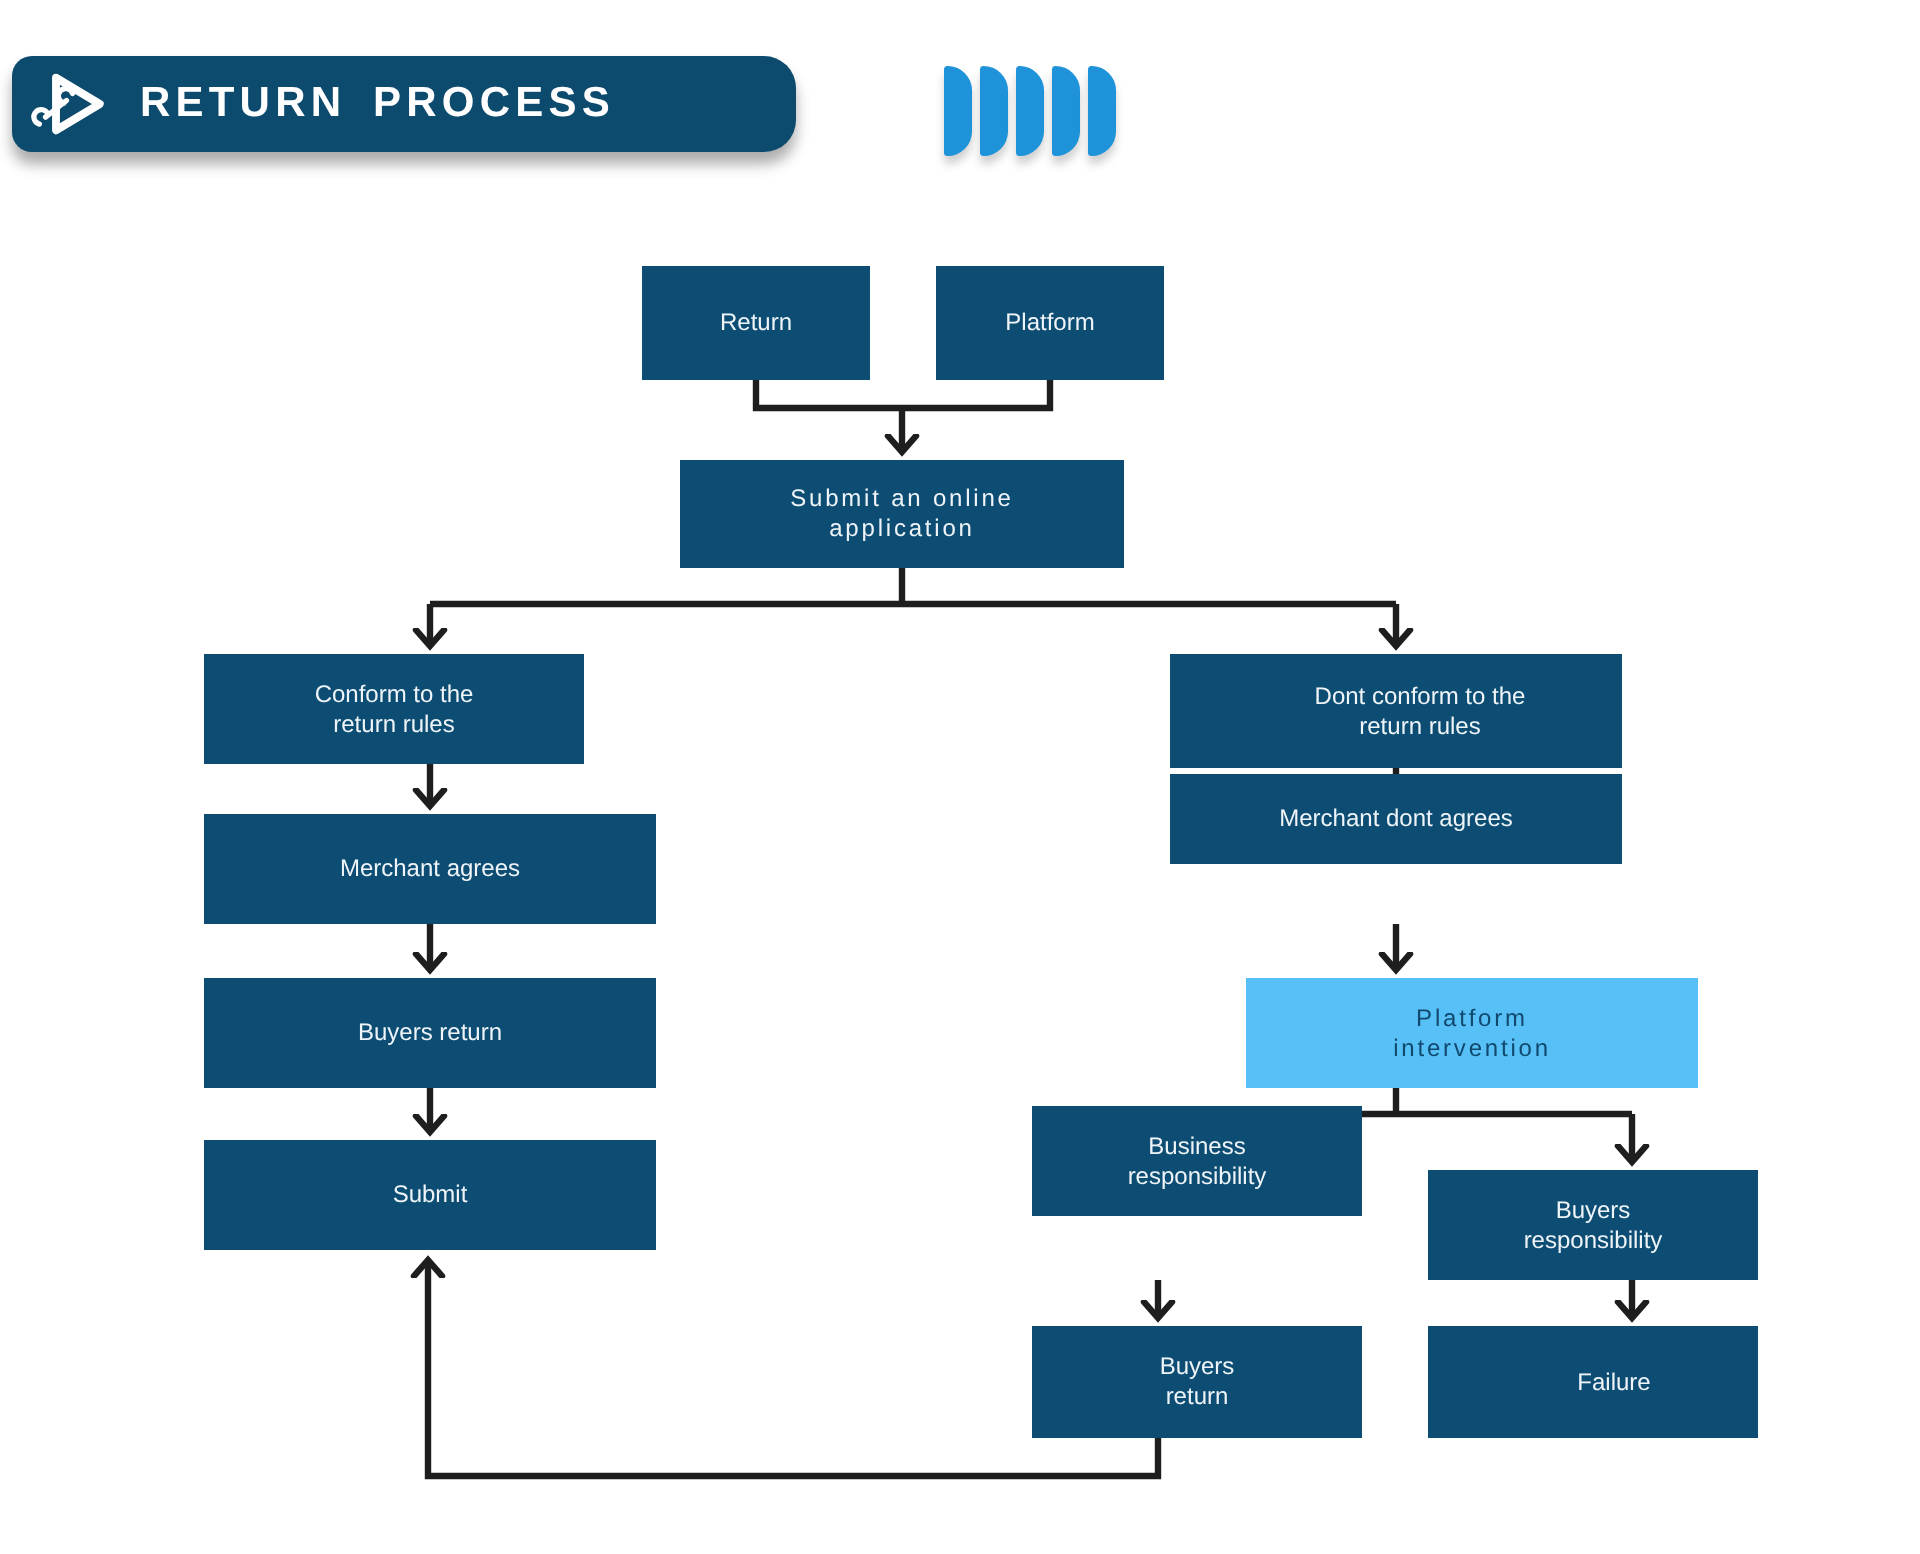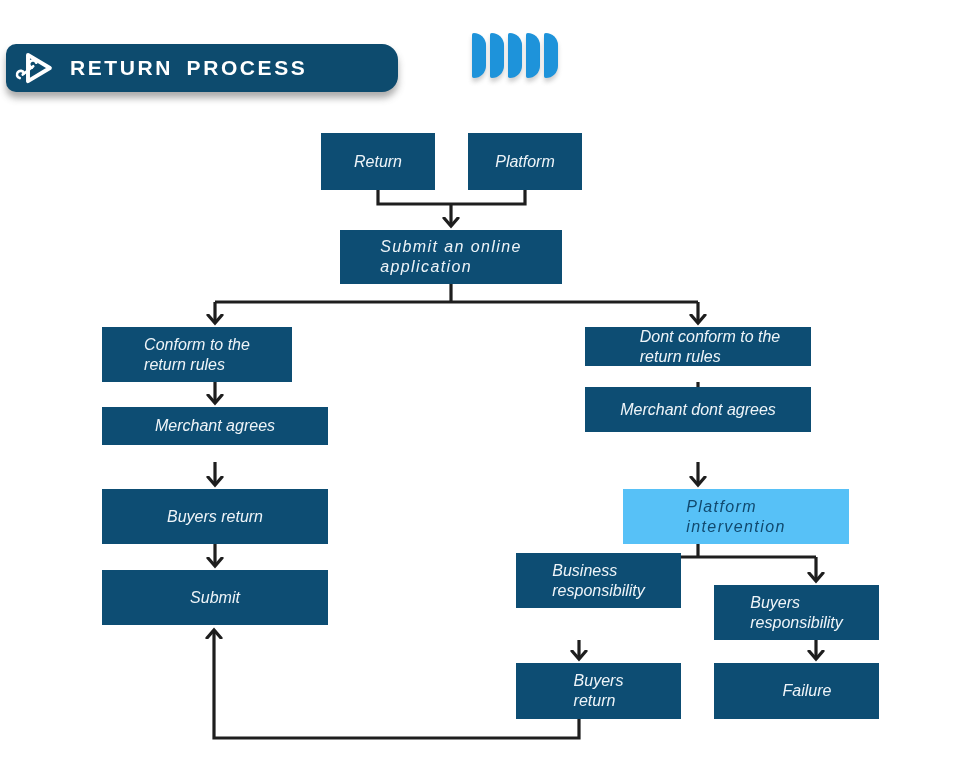--- a/index.html
+++ b/index.html
@@ -18,21 +18,21 @@
   body{font-family:"Liberation Sans", sans-serif;}
   .stage{
     position:relative;
     width:960px;height:777px;
     background:var(--page-bg);
     overflow:hidden;
   }
 
   
   .title-bar{
-    position:absolute;left:6px;top:44px;
+    position:absolute;left:6px;top:28px;
     width:392px;height:48px;
     background:var(--bar-fill);
     border-radius:10px 16px 16px 10px;
     box-shadow:0 6px 7px rgba(70,70,70,.45);
     display:flex;align-items:center;
   }
   .logo{
     width:42px;height:42px;
     margin-left:8px;
     flex:0 0 auto;
@@ -57,25 +57,24 @@
     border-radius:2px 14px 14px 2px;
     box-shadow:0 4px 4px rgba(100,100,100,.3);
   }
 
   
   .node{
     position:absolute;
     background:var(--box-fill);
     color:var(--box-text);
     display:flex;align-items:center;justify-content:center;
-    text-align:left;
-    font-size:16px;
+    text-align:center;
+    font-size:12px;
     line-height:1.25;
     white-space:pre-line;
-    font-style:italic;
   }
   .node.highlight{
     background:var(--highlight-fill);
     color:var(--highlight-text);
   }
   .node.spaced{letter-spacing:1.4px;}
 
   
   .connectors{
     position:absolute;left:0;top:0;
@@ -136,25 +135,25 @@
     <path d="M579,719 V738 H214 V630" marker-end="url(#arrow)"></path>
   </svg>
 
   <div class="node" style="left:321px;top:133px;width:114px;height:57px;">Return</div>
   <div class="node" style="left:468px;top:133px;width:114px;height:57px;">Platform</div>
   <div class="node spaced" style="left:340px;top:230px;width:222px;height:54px;">Submit an online
 application</div>
 
   <div class="node" style="left:102px;top:327px;width:190px;height:55px;">Conform to the
 return rules</div>
-  <div class="node" style="left:102px;top:407px;width:226px;height:38px;">Merchant agrees</div>
+  <div class="node" style="left:102px;top:407px;width:226px;height:55px;">Merchant agrees</div>
   <div class="node" style="left:102px;top:489px;width:226px;height:55px;">Buyers return</div>
   <div class="node" style="left:102px;top:570px;width:226px;height:55px;">Submit</div>
 
-  <div class="node" style="left:585px;top:327px;width:226px;height:39px;padding-left:24px;">Dont conform to the
+  <div class="node" style="left:585px;top:327px;width:226px;height:57px;padding-left:24px;">Dont conform to the
 return rules</div>
   <div class="node" style="left:585px;top:387px;width:226px;height:45px;">Merchant dont agrees</div>
   <div class="node highlight spaced" style="left:585px;top:489px;width:226px;height:55px;margin-left:38px;">Platform
 intervention</div>
 
   <div class="node" style="left:516px;top:553px;width:165px;height:55px;">Business
 responsibility</div>
   <div class="node" style="left:714px;top:585px;width:165px;height:55px;">Buyers
 responsibility</div>
   <div class="node" style="left:516px;top:663px;width:165px;height:56px;">Buyers

